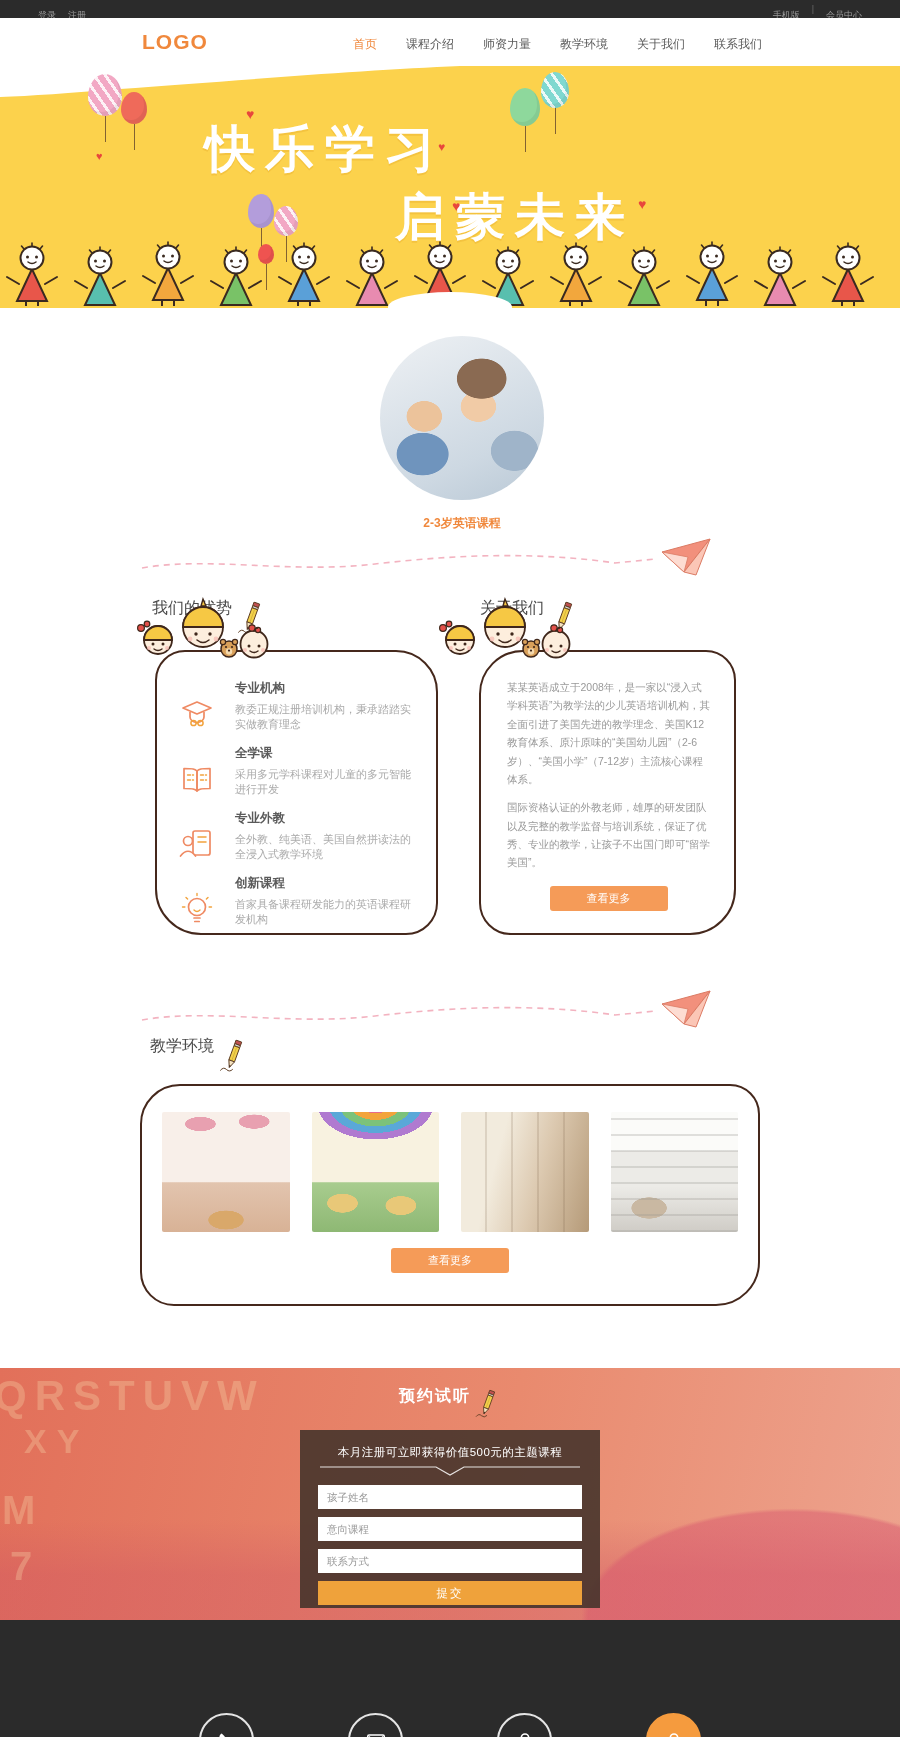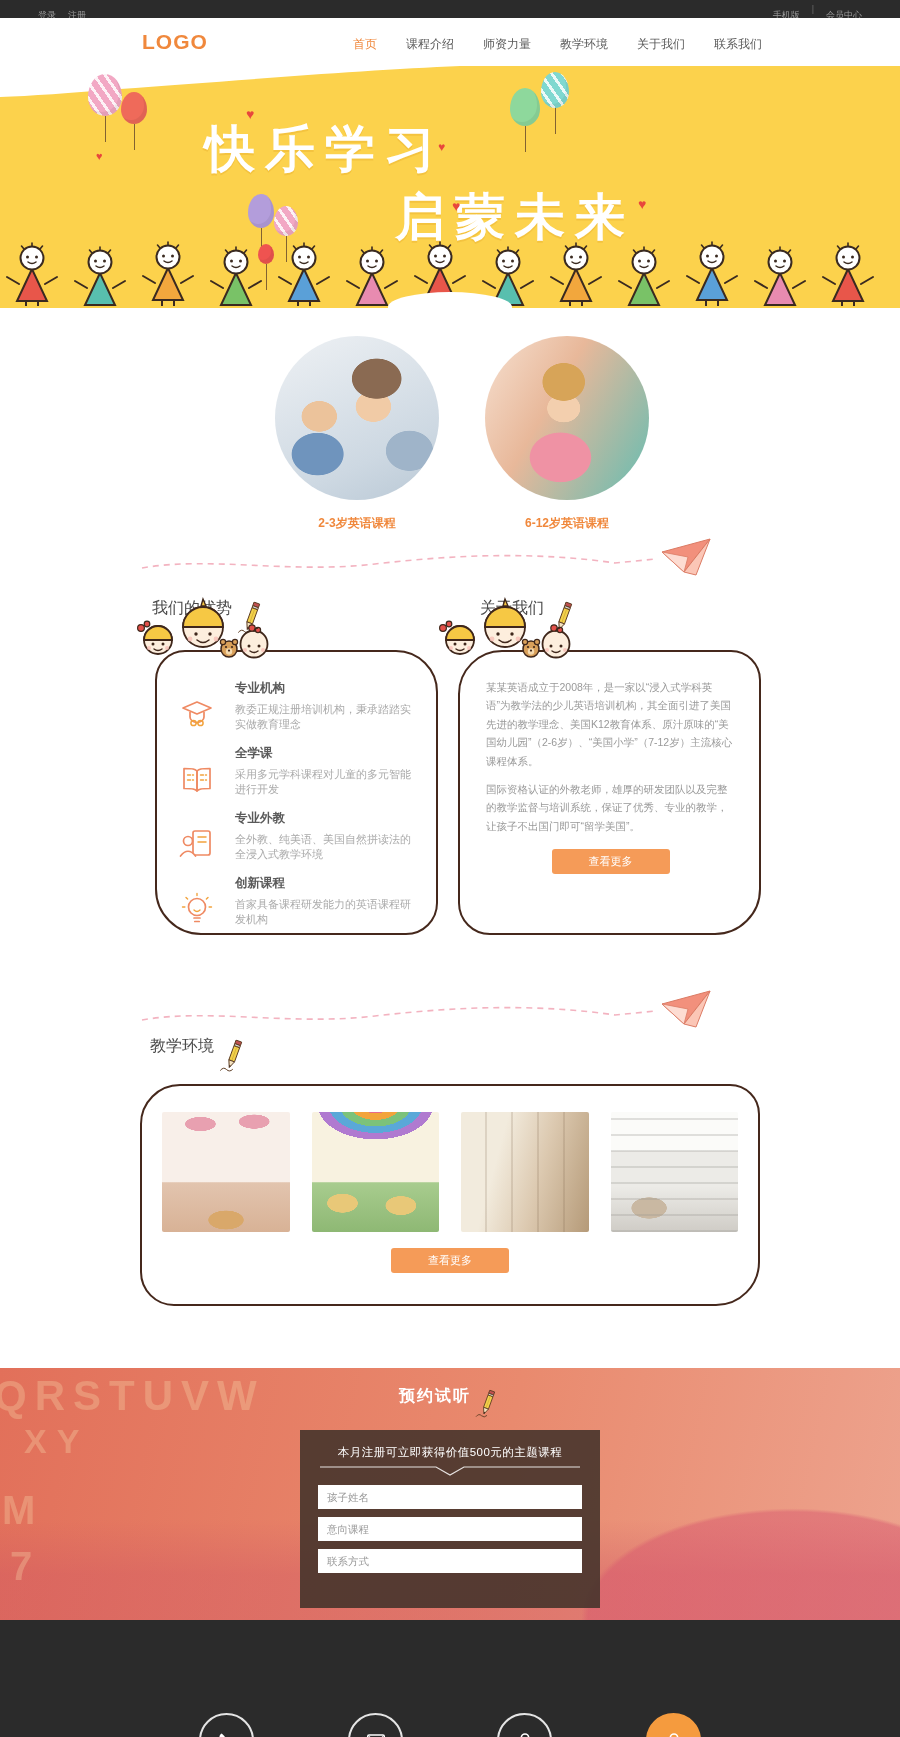--- a/index.html
+++ b/index.html
@@ -76,21 +76,21 @@
   .divider.d1 { top:532px; left:0; }
   .divider.d2 { top:984px; left:0; }
 
   
   .main2 { top:582px; left:0; width:900px; height:358px; }
   .sec-heading { position:absolute; display:flex; align-items:flex-start; gap:5px;
     font-size:16px; color:#4a4a4a; }
   .bubble { position:absolute; top:68px; height:285px; background:#fff;
     border:2px solid #45281c; border-radius:30px 42px 32px 46px; }
   .bubble.left { left:155px; width:283px; }
-  .bubble.right { left:458px; width:303px; border-radius:44px 30px 46px 32px; }
+  .bubble.right { left:479px; width:257px; border-radius:44px 30px 46px 32px; }
   .peek { position:absolute; top:12px; z-index:3; }
   .adv-list { padding:26px 20px 0 22px; }
   .adv-item { display:flex; gap:20px; margin-bottom:11px;align-items:flex-end; }
   .adv-icon { flex:0 0 36px; }
   .adv-title { font-size:12.5px; font-weight:bold; color:#5a5a5a; margin-top:2px; }
   .adv-desc { font-size:11px; color:#aaa; margin-top:5px; }
   .about-body { padding:26px 24px 0 26px; }
   .about-body p { font-size:10.5px; color:#999; line-height:1.75; margin-bottom:10px; }
   .btn-more { display:block; width:118px; height:25px; margin:14px auto 0; border:none;
     background:#f59b58; color:#fff; font-size:11px; line-height:25px; text-align:center;
@@ -291,24 +291,20 @@
     <use href="#sym-kid" x="818" y="2" width="60" height="66" style="color:#e8564a"></use>
   </svg>
   <div class="hero-bump"></div>
 </div>
 
 <div class="abs courses">
   <div class="courses-row">
     <div class="course">
       <div class="course-photo c1"></div>
       <div class="course-title">2-3岁英语课程</div>
-    </div>
-    <div class="course">
-      <div class="course-photo c3"></div>
-      <div class="course-title">6-12岁英语课程</div>
     </div>
   </div>
 </div>
 
 <div class="abs divider d1">
   <svg width="580" height="44">
       <use href="#sym-divider"></use>
     </svg>
 </div>
 
@@ -433,20 +429,21 @@
   </div>
 
   <form class="panel">
     <div class="panel-title">本月注册可立即获得价值500元的主题课程</div>
     <svg class="panel-deco" width="264" height="12">
       <path d="M2,2 H118 L132,10 L146,2 H262" stroke="rgba(255,255,255,0.85)" stroke-width="1.2" fill="none"></path>
     </svg>
     <input type="text" placeholder="孩子姓名" style="">
     <input type="text" placeholder="意向课程" style="">
     <input type="text" placeholder="联系方式" style="">
+    <button class="btn-submit">提交</button>
   </form>
 </div>
 
 <div class="abs footer">
   <div class="footer-icons">
     <div class="fi">
       <svg width="22" height="22" viewBox="0 0 20 20">
         <path d="M5.2,3.2 L8,6 L6.6,8.4 C7.5,10.5 9.5,12.5 11.6,13.4 L14,12 L16.8,14.8 C16,16.6 13.9,17.4 11.7,16.6 C7.8,15.2 4.8,12.2 3.4,8.3 C2.6,6.1 3.4,4 5.2,3.2 Z" fill="#fff"></path>
       </svg>
     </div>

